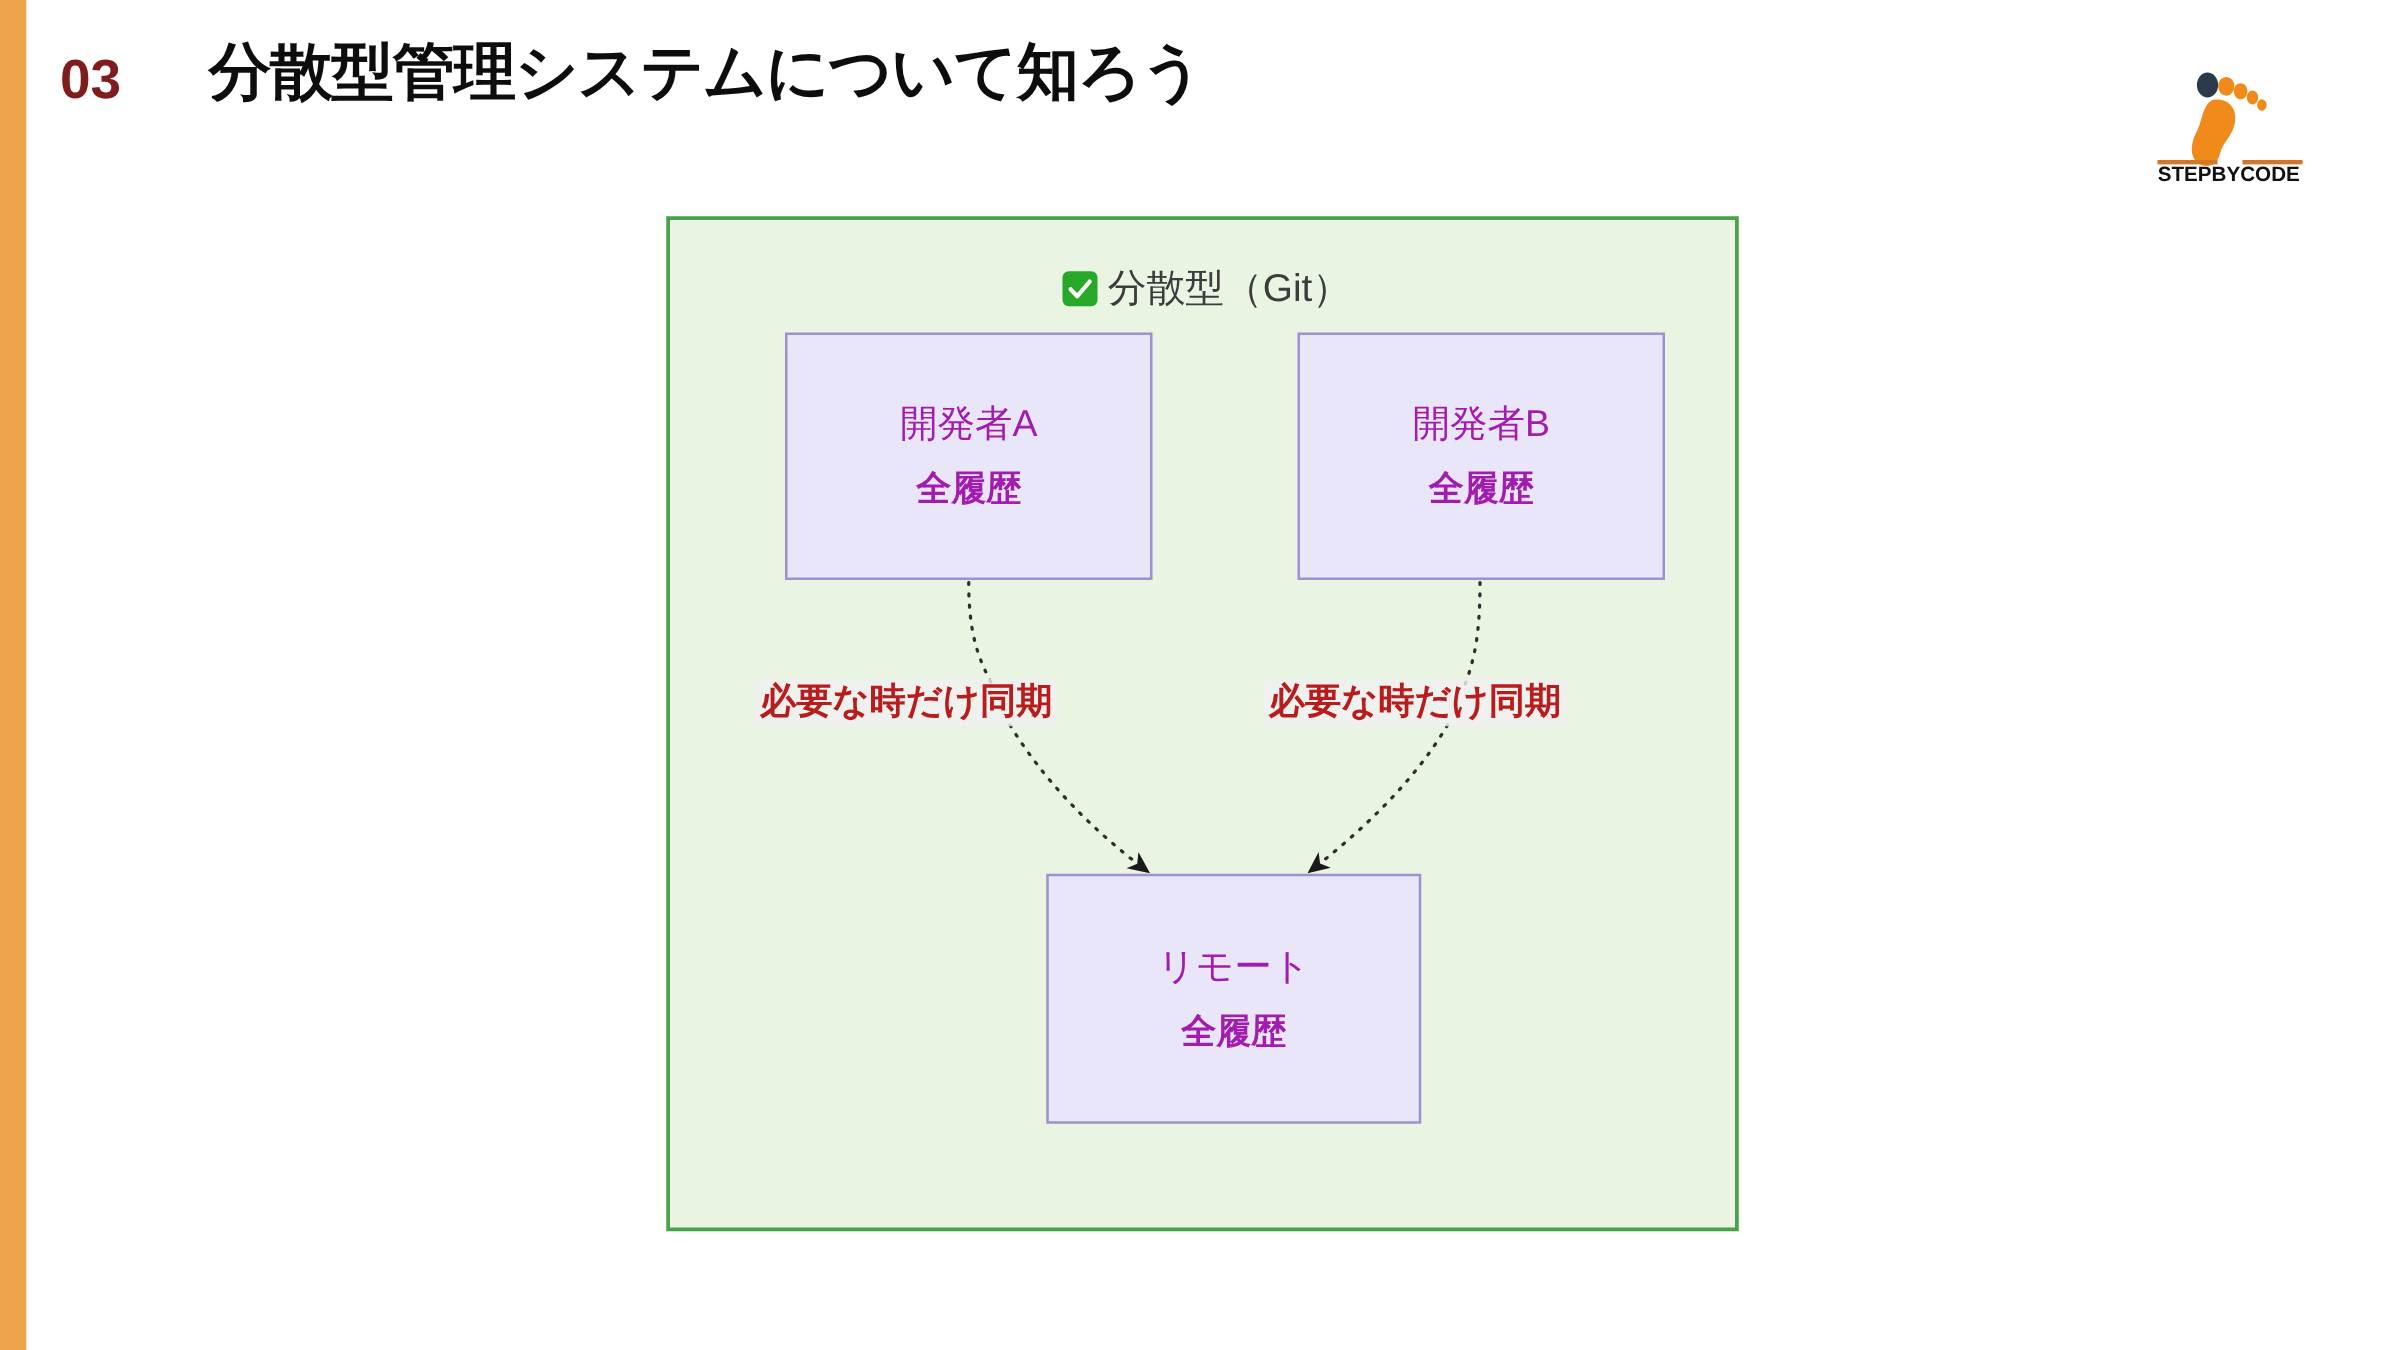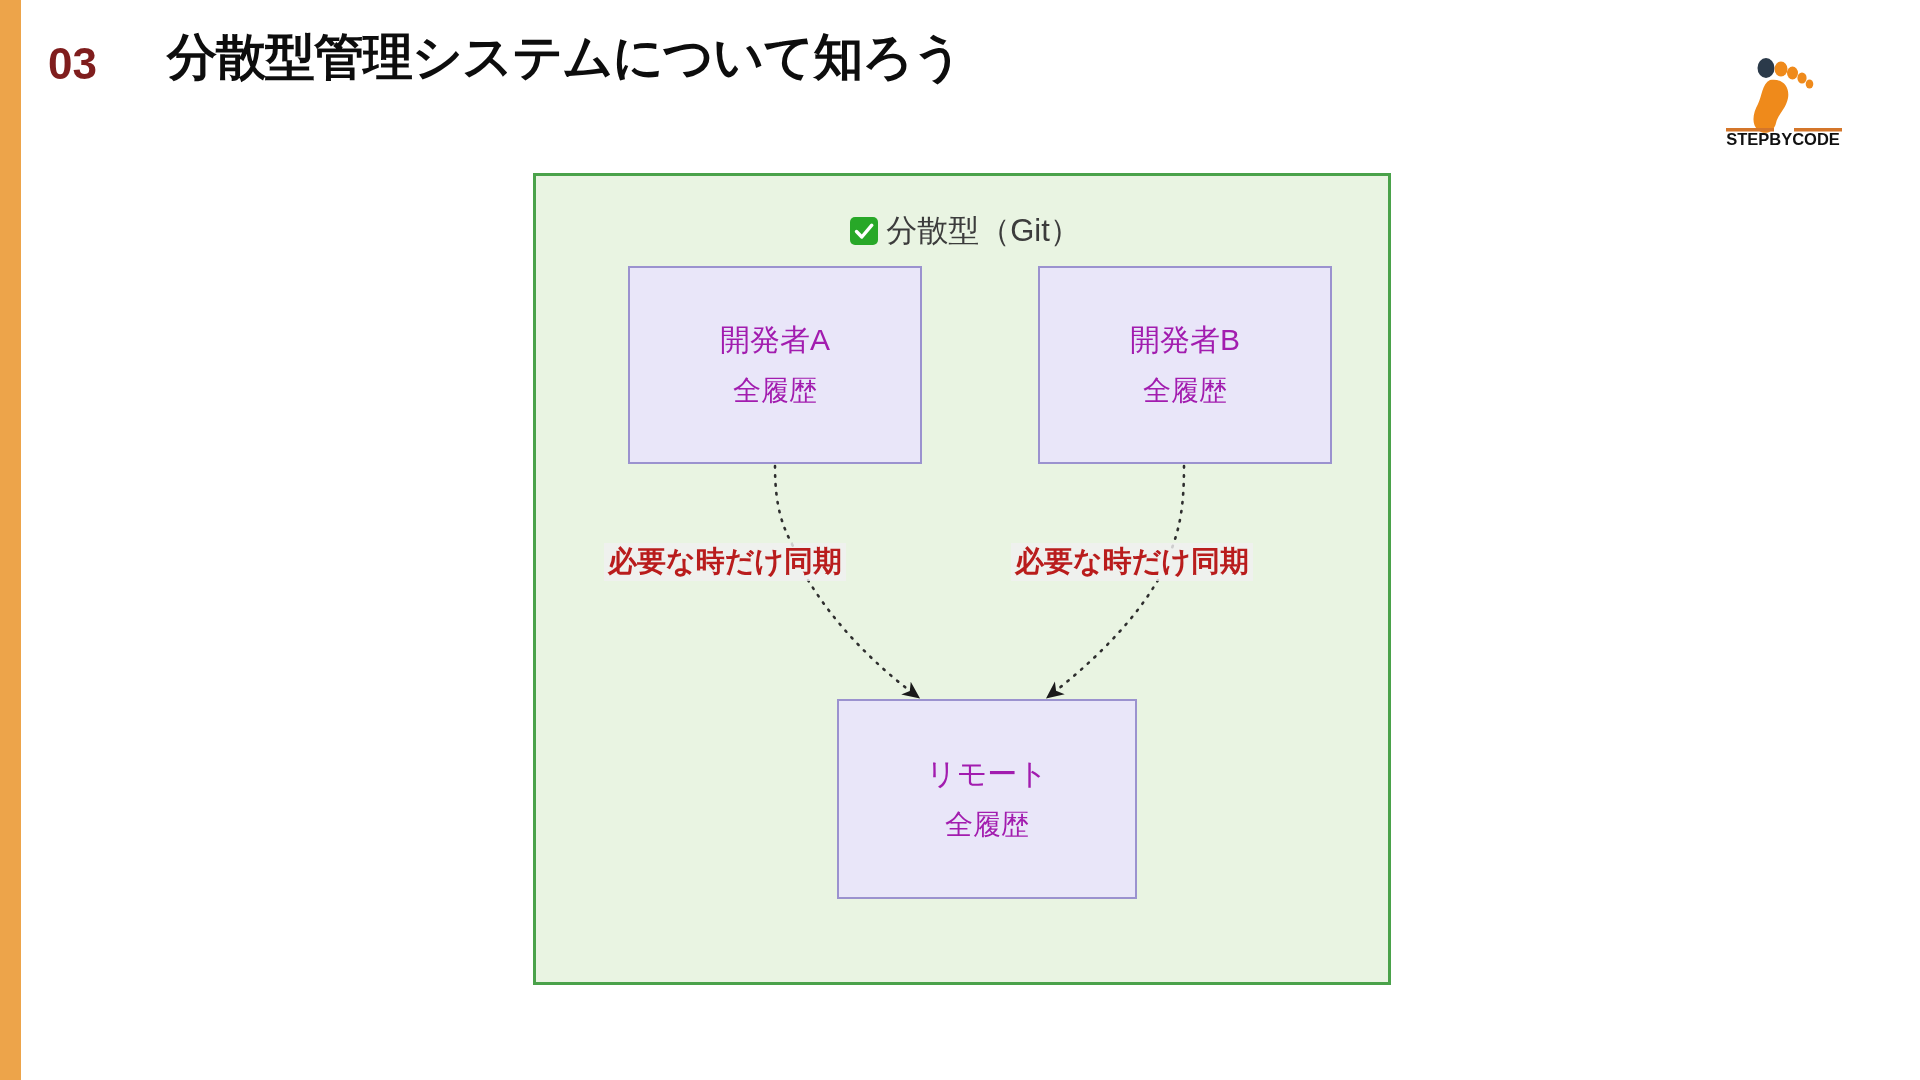--- a/index.html
+++ b/index.html
@@ -122,20 +122,21 @@
   .node .line-main {
     font-size: 30px;
     line-height: 1.0;
     margin-bottom: 22px;
     white-space: nowrap;
   }
   .node .line-sub {
     font-size: 28px;
     line-height: 1.0;
     white-space: nowrap;
+    font-weight: bold;
   }
 
   .node-dev-a { left: 92px; top: 90px; width: 294px; height: 198px; }
   .node-dev-b { left: 502px; top: 90px; width: 294px; height: 198px; }
   .node-remote { left: 285px; top: 523px; width: 300px; height: 200px; margin-left: 16px; }
 
   
   .edge-label {
     position: absolute;
     font-size: 29px;

